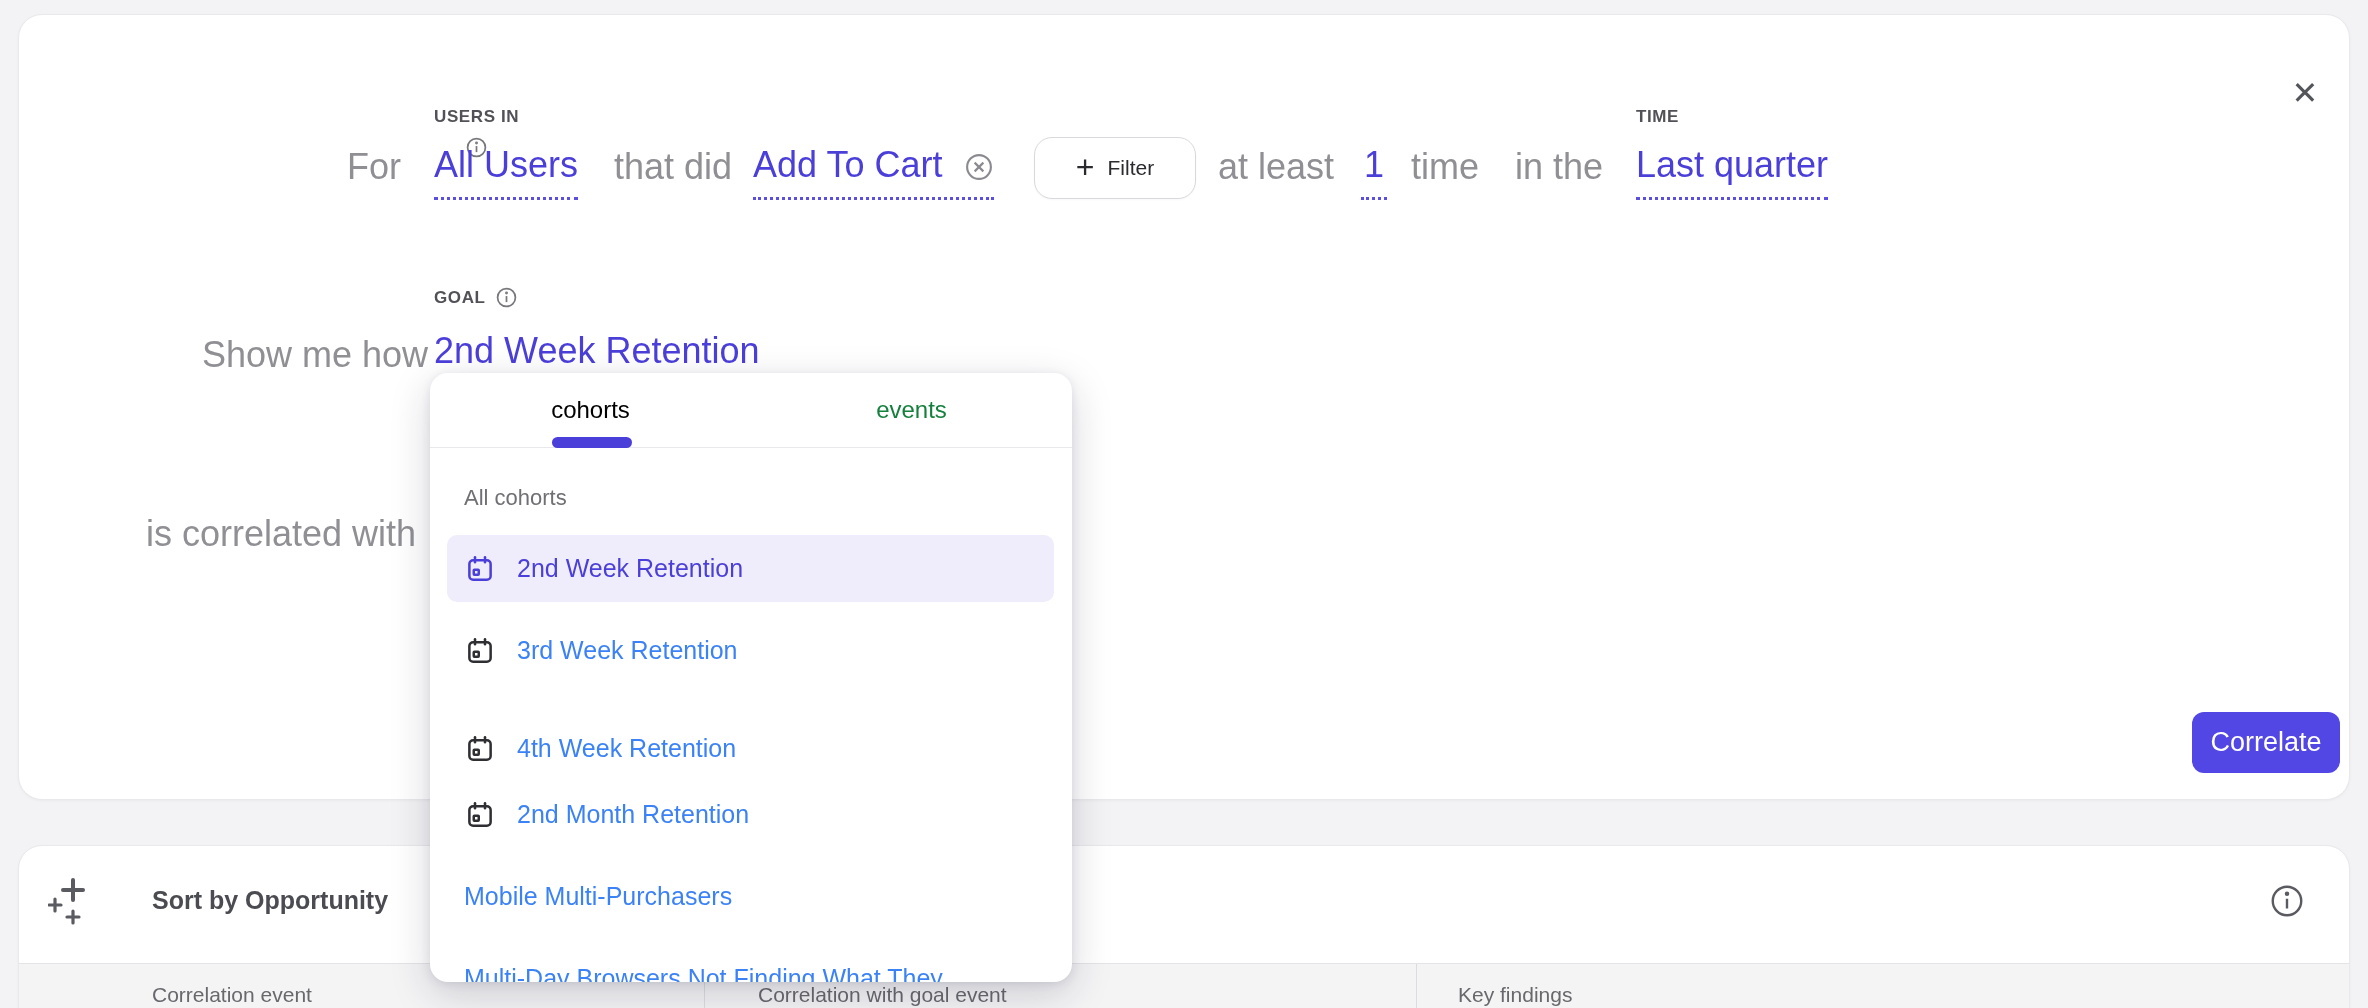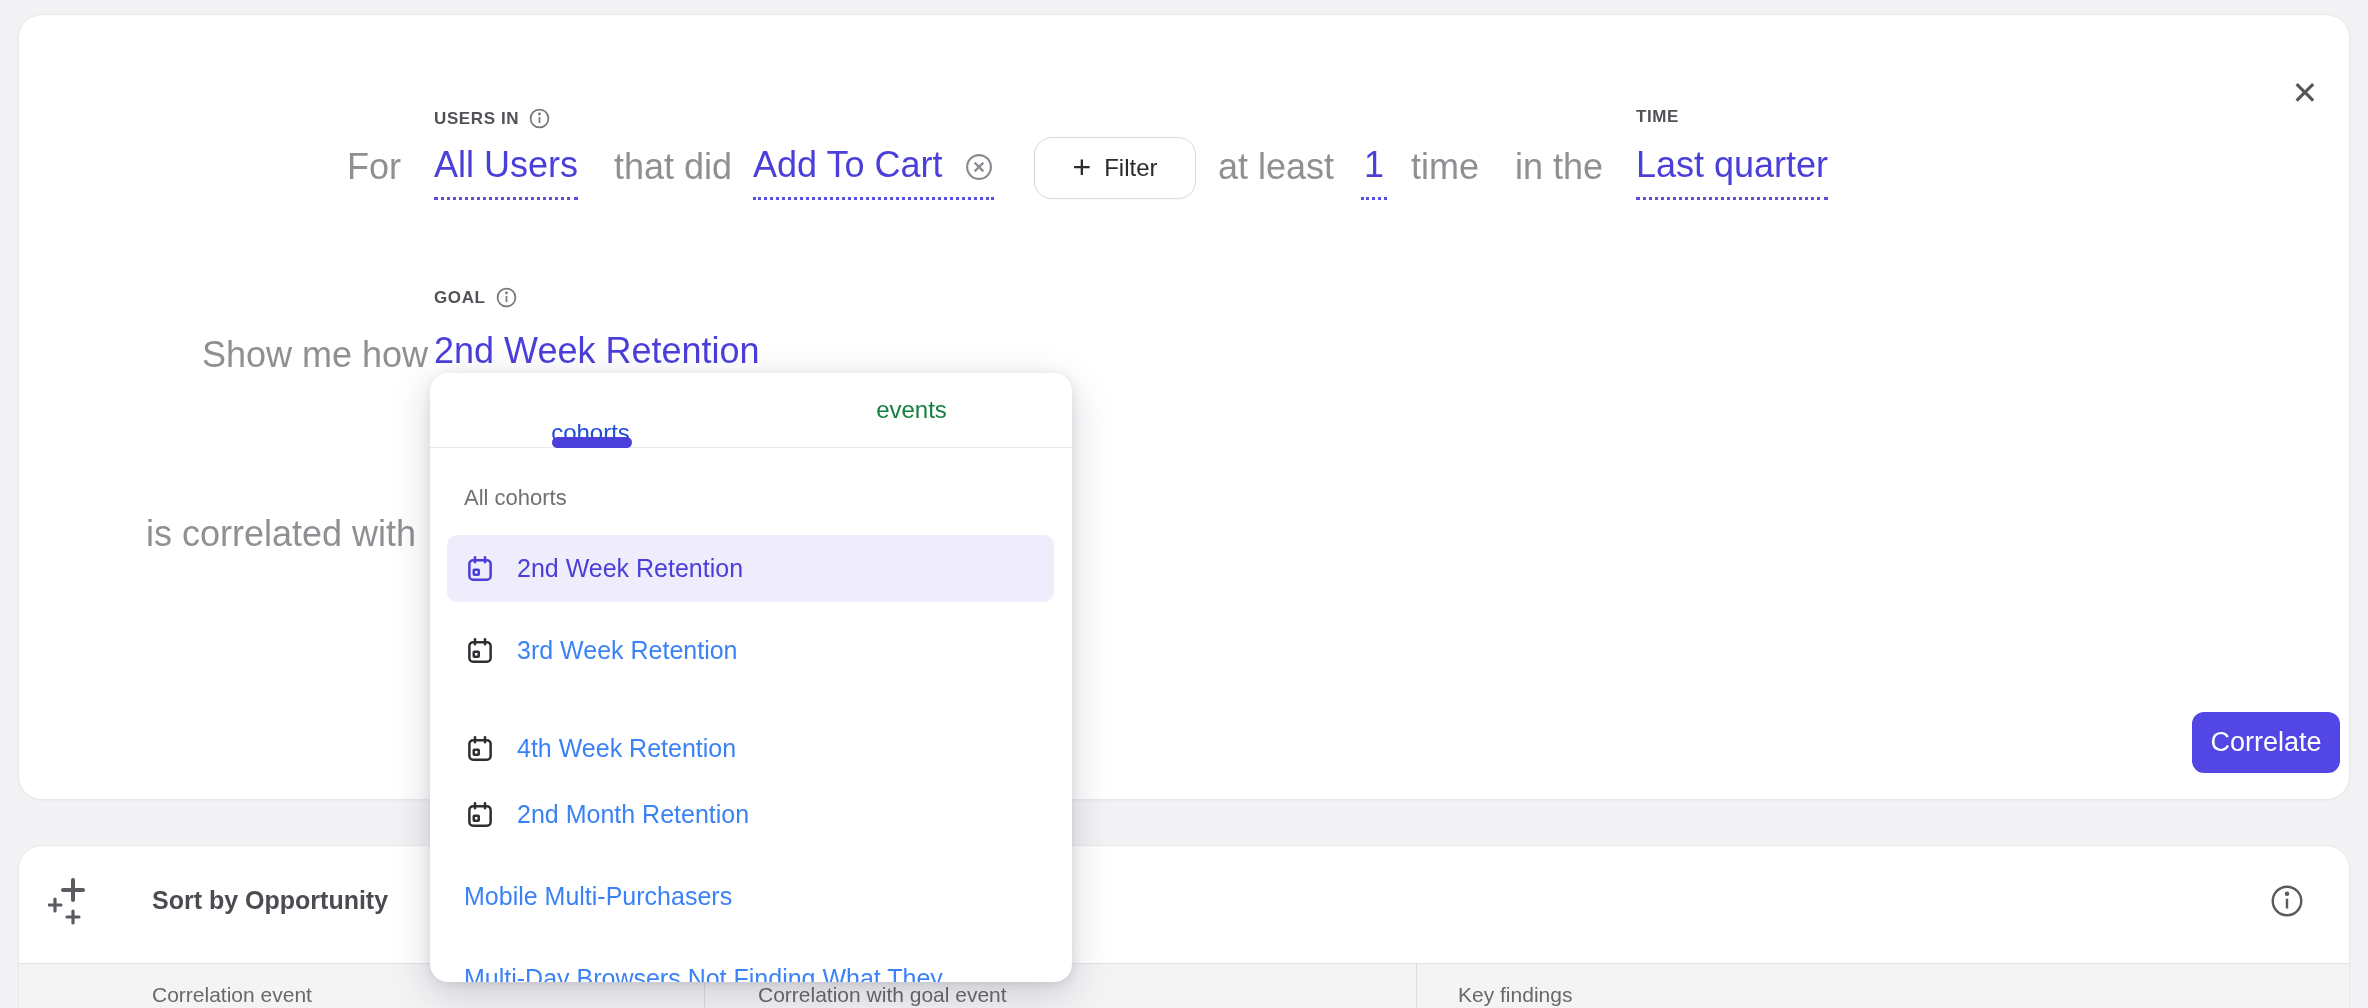--- a/index.html
+++ b/index.html
@@ -22,40 +22,40 @@
   .info-i svg { width:100%; height:100%; }
 
   .icon-cross { display:inline-flex; width:30px; height:30px; color:#8a8a90; vertical-align:-5px;
     margin-left:12px; cursor:pointer; }
 
   #filter-btn { position:absolute; left:1015px; top:122px; width:162px; height:62px;
     border:1.5px solid #d9d9dd; border-radius:18px; background:#fff; display:flex;
     align-items:center; justify-content:center; gap:13px; cursor:pointer;
     box-shadow:0 1px 2px rgba(0,0,0,0.03); }
   #filter-btn .plus { font-size:32px; font-weight:400; color:#2a2a2f; line-height:1; margin-top:-3px; }
-  #filter-btn .flabel { font-size:24px; color:#2a2a2f; }
+  #filter-btn .flabel { font-size:21px; color:#2a2a2f; }
 
   #close-btn { position:absolute; left:2262px; top:54px; width:48px; height:48px;
     display:flex; align-items:center; justify-content:center; cursor:pointer;
     font-size:32px; color:#54555b; }
 
   #correlate-btn { position:absolute; left:2130px; top:697px; width:148px; height:61px;
     background:#5246e5; border:none; border-radius:12px; color:#ffffff; font-size:27px;
     font-weight:500; font-family:"Liberation Sans", sans-serif; cursor:pointer;
     display:flex; align-items:center; justify-content:center;margin-left:43px; }
 
   
   #cohort-dropdown { position:absolute; left:430px; top:373px; width:642px; height:609px;
     background:#fff; border-radius:18px; overflow:hidden;
     box-shadow:0 12px 40px rgba(30,30,60,0.18), 0 2px 10px rgba(30,30,60,0.10); }
   .dd-tabs { position:absolute; left:0; top:0; width:100%; height:75px; display:flex;
     border-bottom:1px solid #e9e9ec; }
   .dd-tab { flex:1; display:flex; align-items:center; justify-content:center;
     font-size:24px; color:#15803d; cursor:pointer; position:relative; }
-  .dd-tab.active { color:#1d4ed8; font-weight:500;align-items:flex-end; }
+  .dd-tab.active { color:#000000; font-weight:500; }
   .tab-indicator { position:absolute; left:122px; top:64px; width:80px; height:11px;
     border-radius:6px; background:#4b3fd9; }
   .dd-section-label { position:absolute; left:34px; top:112px; font-size:22px; color:#6f6f74; }
   .dd-item { position:absolute; left:17px; right:18px; height:67px; border-radius:10px;
     display:flex; align-items:center; padding-left:18px; gap:22px; font-size:25px;
     color:#3b82f6; cursor:pointer; white-space:nowrap; }
   .dd-item.noicon { padding-left:17px; }
   .dd-item.selected { background:#efecfb; color:#4b3fd9; font-weight:500; }
   .cal-icon { display:inline-flex; width:30px; height:30px; color:#2e2e33; flex:none; }
   .dd-item.selected .cal-icon { color:#4b3fd9; }
@@ -81,21 +81,21 @@
 <div id="canvas">
 
   <div id="query-card" class="card">
 
     <div id="close-btn">
       <span>✕</span>
     </div>
 
     <span class="sentence" style="left:328px; top:132px;">For</span>
 
-    <div class="small-label" style="left:415px; top:92px;">
+    <div class="small-label" style="left:415px; top:92px;flex-direction:column;">
       <span>USERS IN</span>
       <span class="info-i">
         <svg viewBox="0 0 24 24" fill="none" stroke="currentColor" stroke-width="1.8">
           <circle cx="12" cy="12" r="9.3"></circle>
             <line x1="12" y1="10.5" x2="12" y2="16.8"></line>
             <circle cx="12" cy="7.3" r="0.6" fill="currentColor"></circle>
         </svg>
       </span>
     </div>
 

